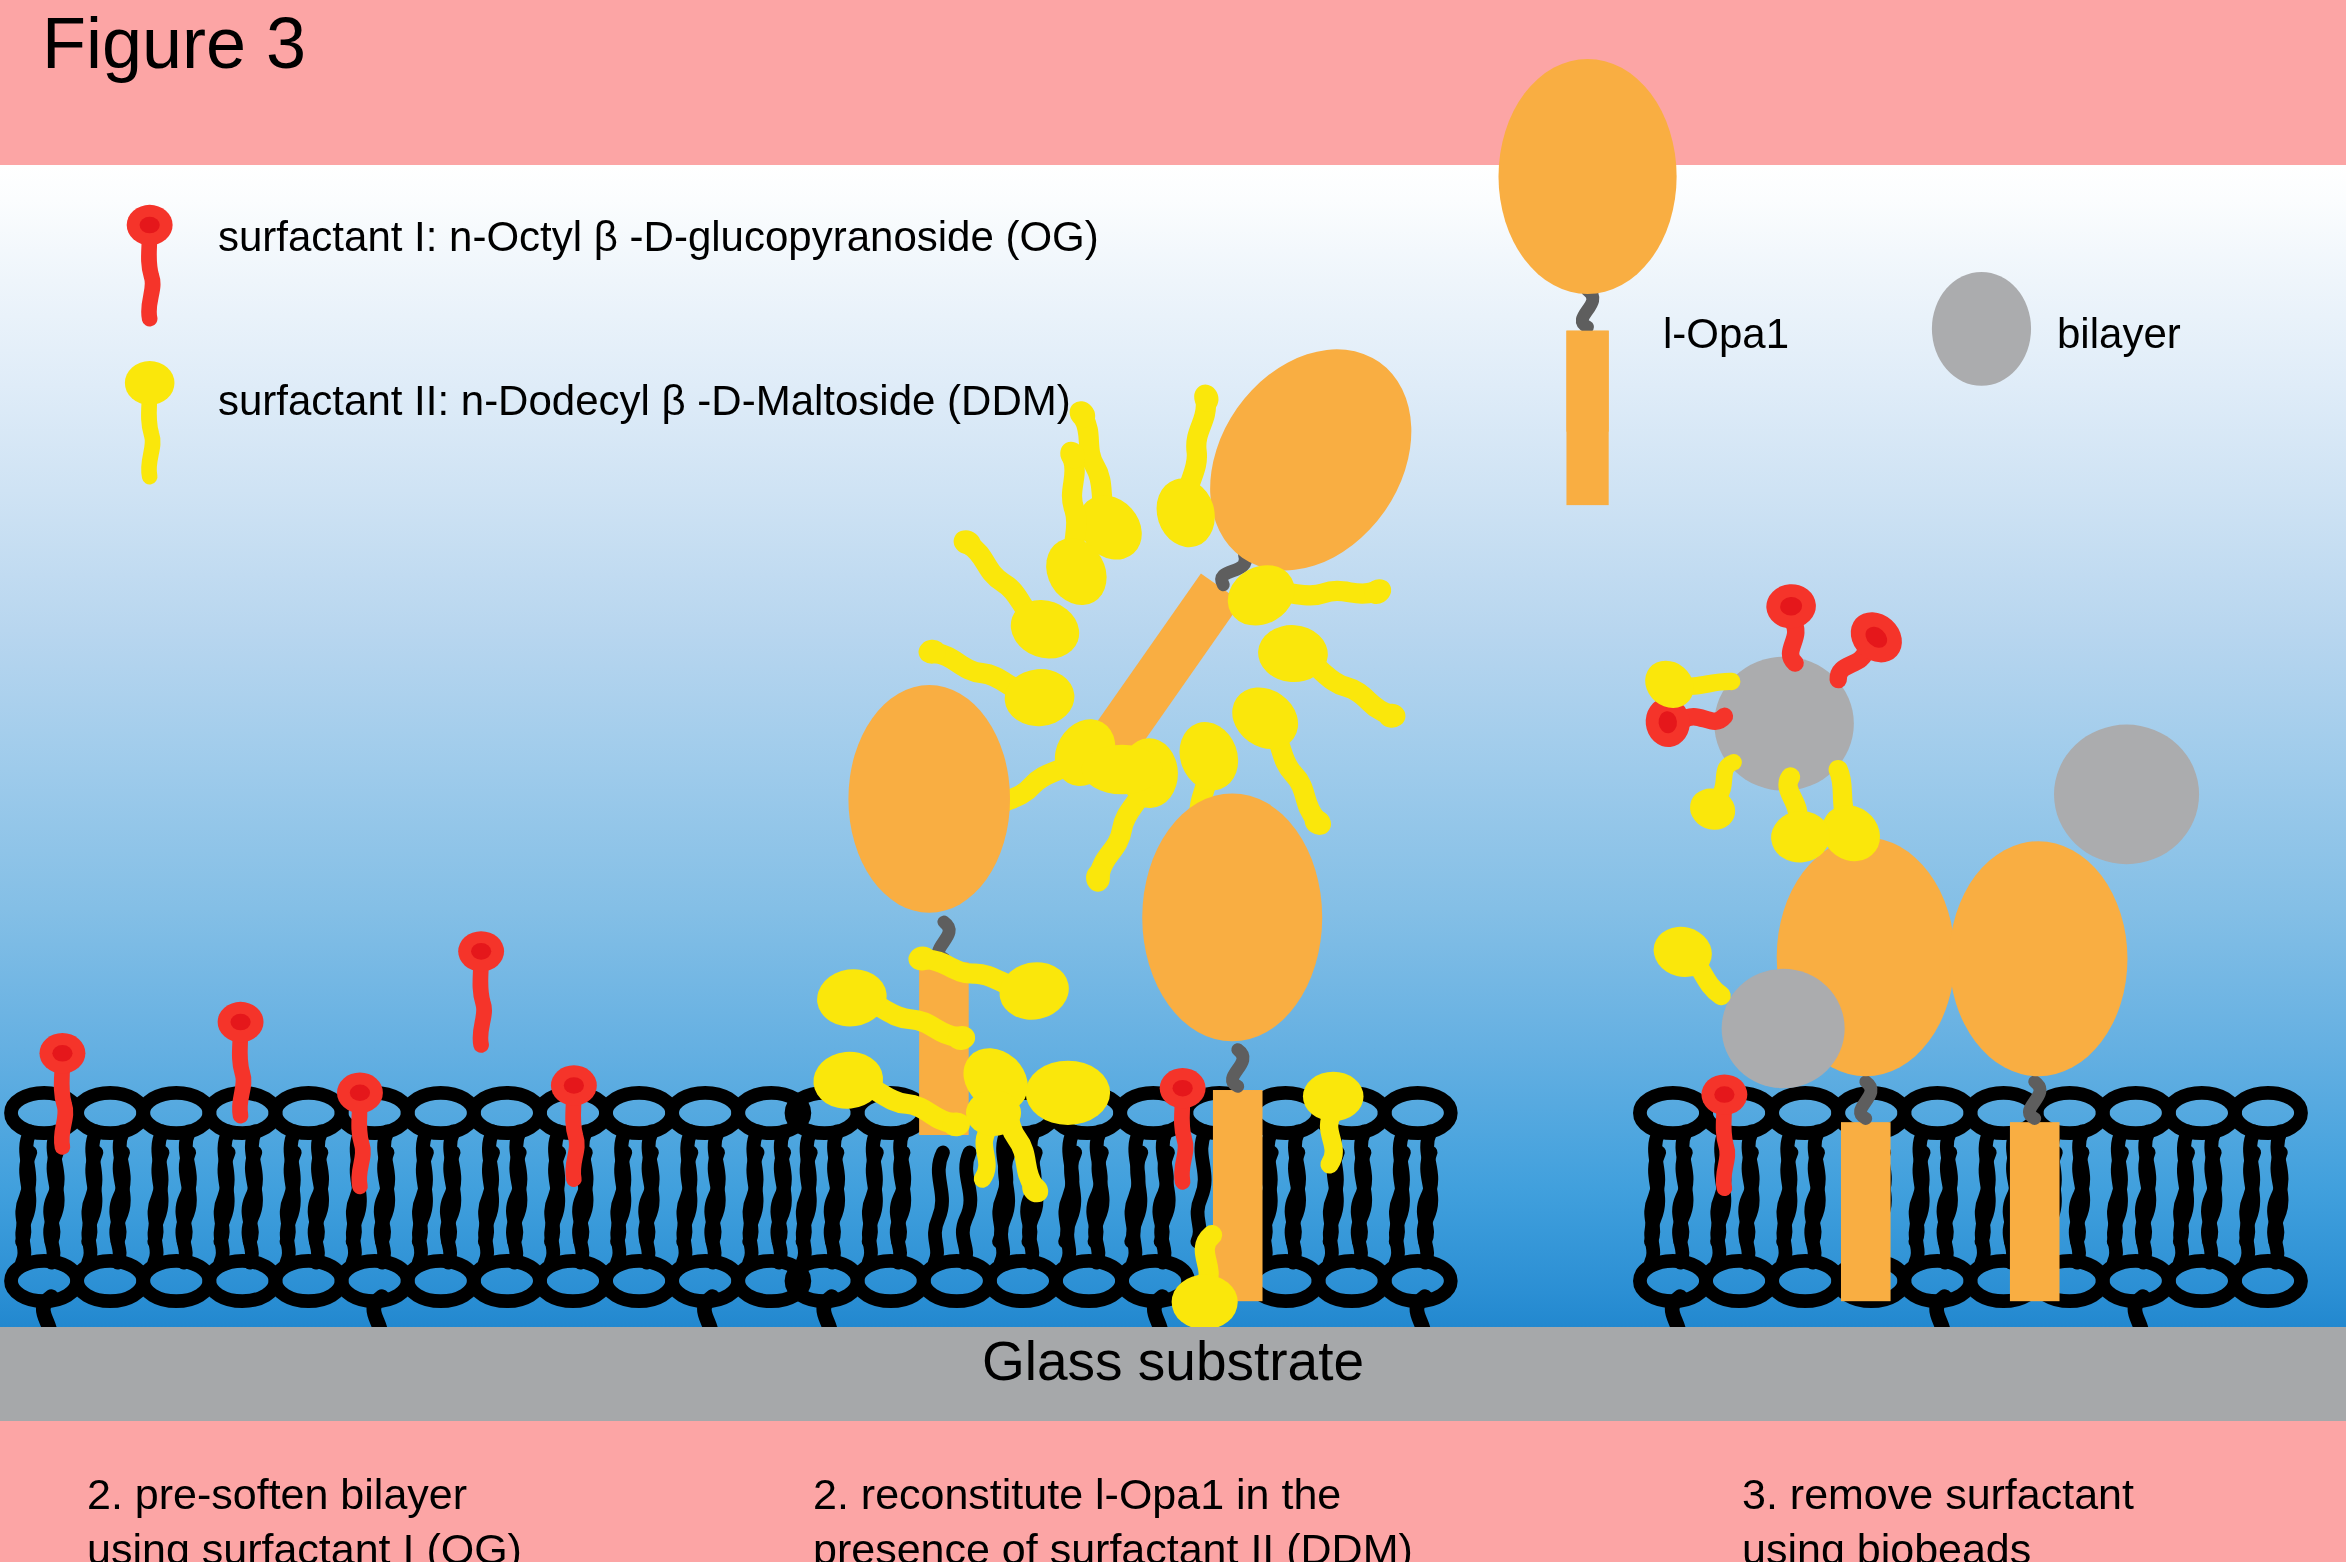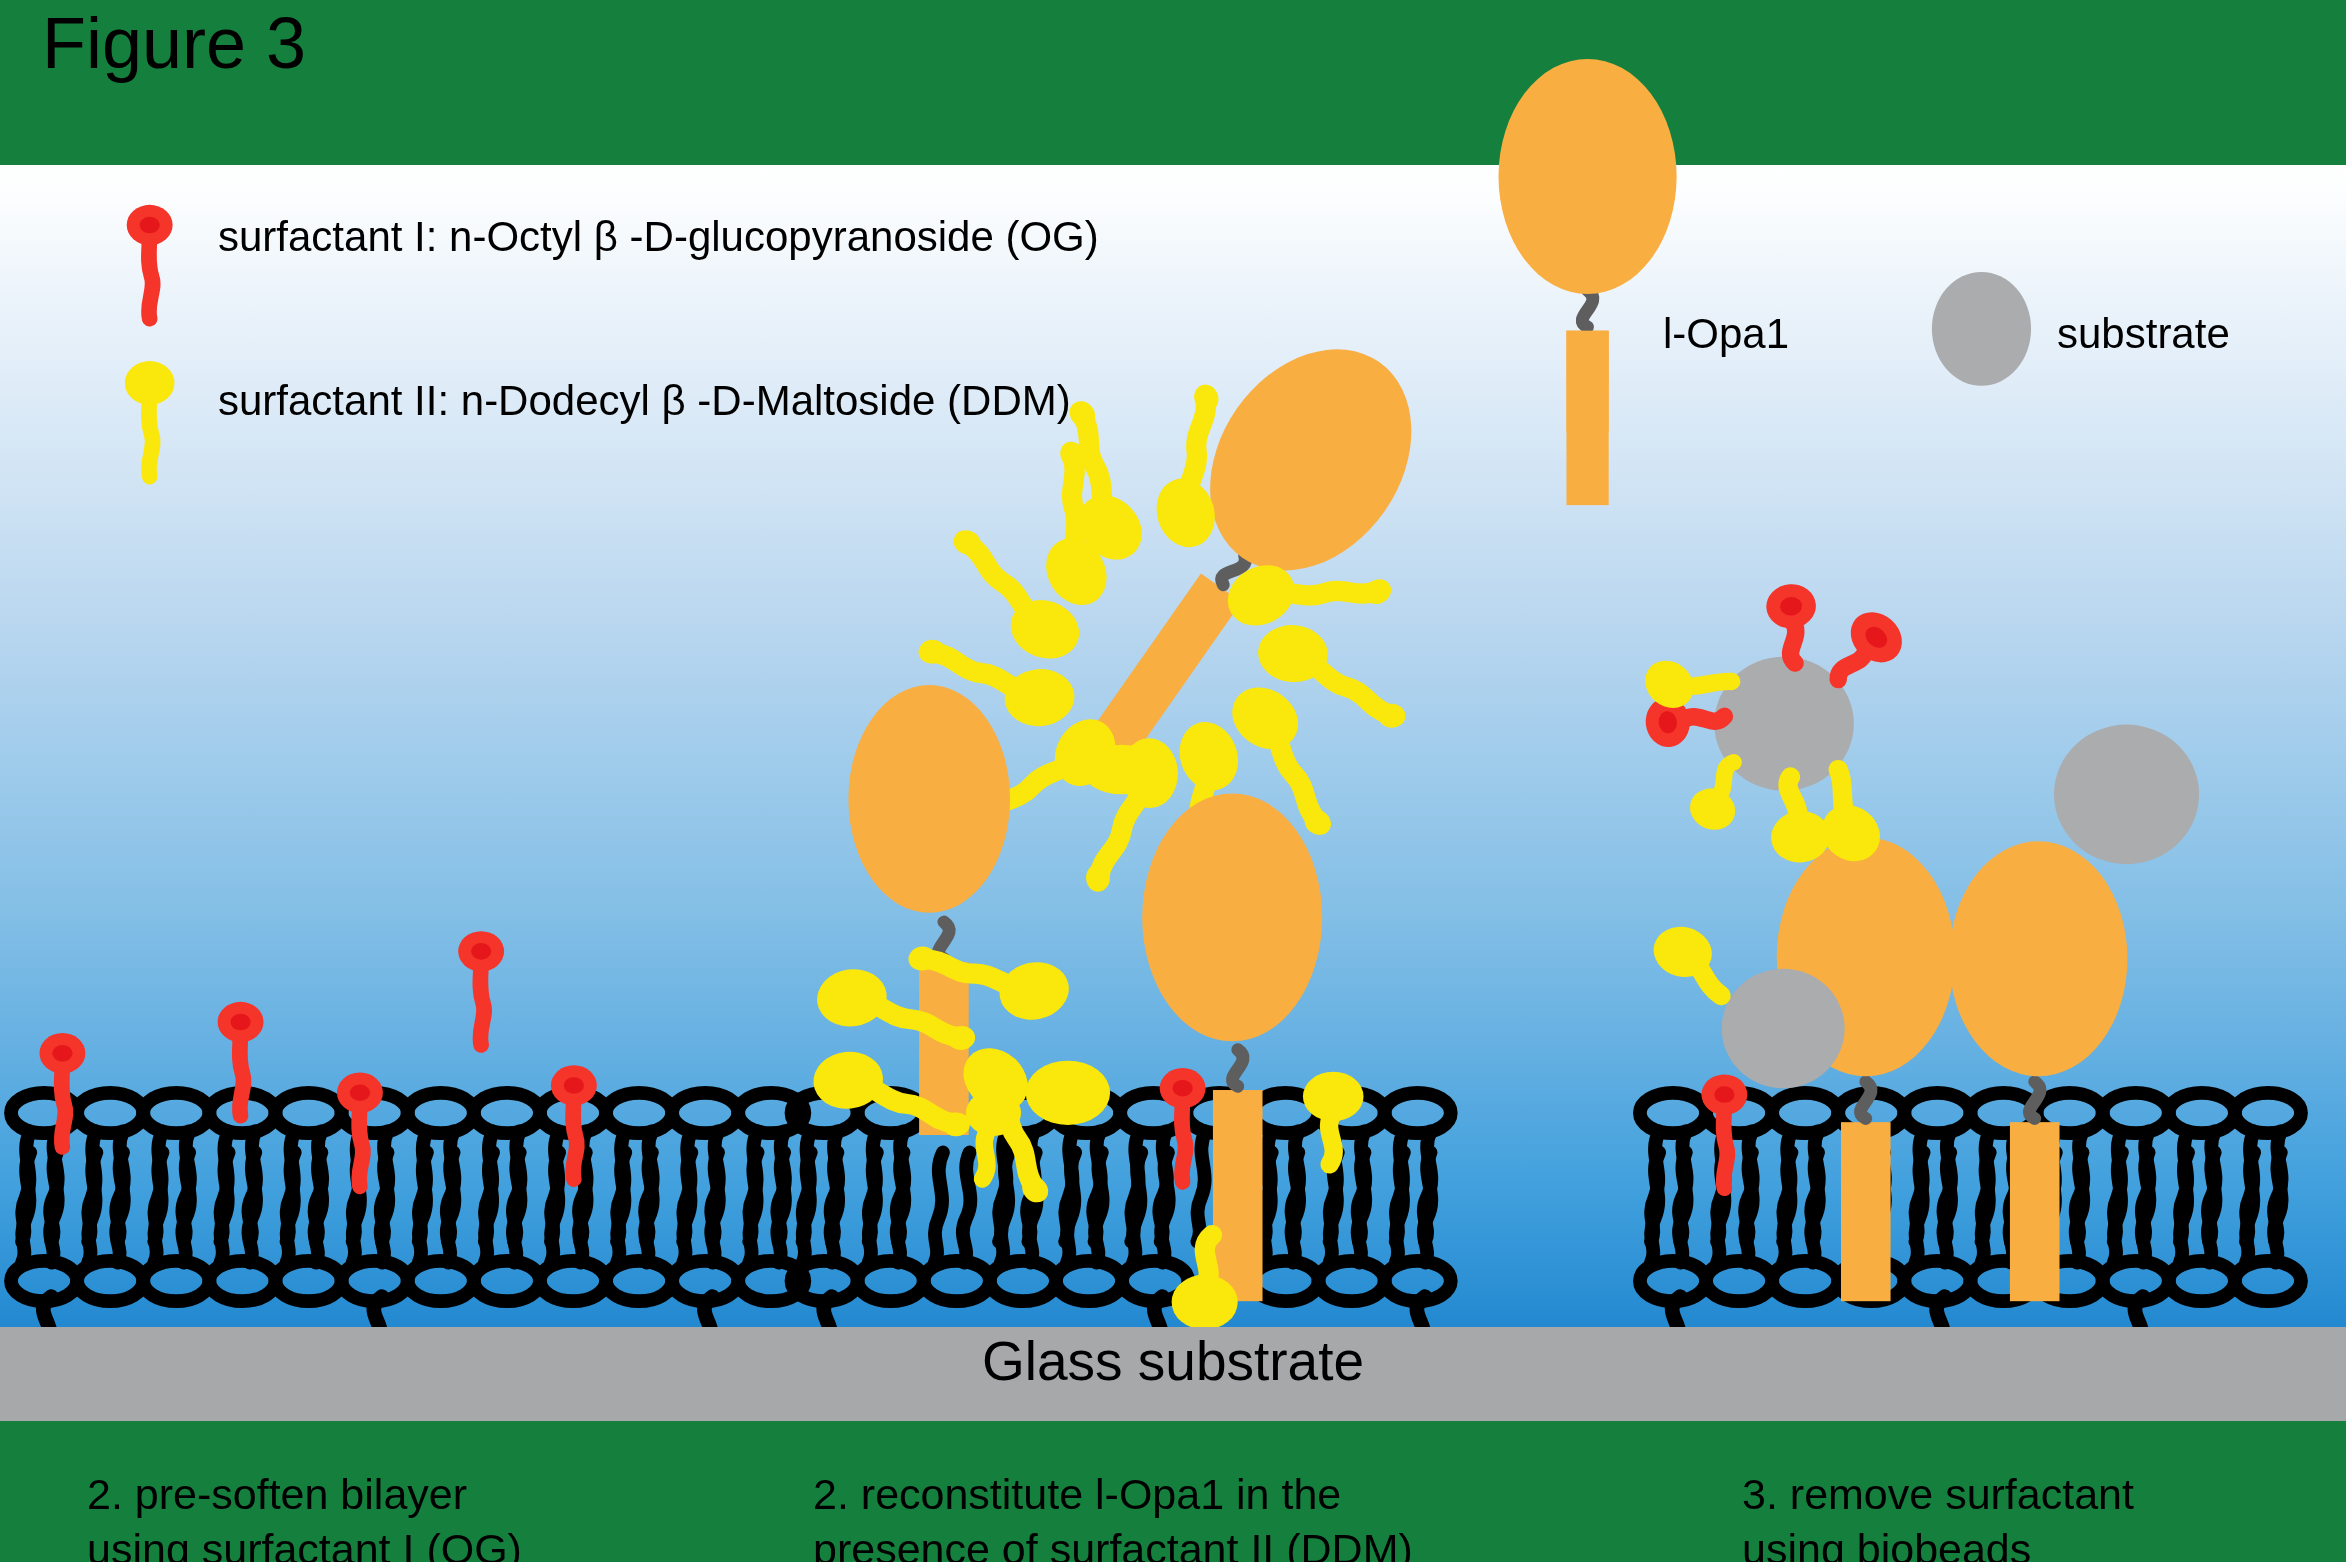--- a/index.html
+++ b/index.html
@@ -1,17 +1,17 @@
 <!DOCTYPE html>
 <html style="font-size:14.7px"><head>
 <meta charset="utf-8">
 <style>
   html,body{margin:0;padding:0;background:#fff;}
   body{font-family:"Liberation Sans",sans-serif;}
-  #figure{position:relative;width:2346px;height:1563px;background:#15803d;overflow:hidden;}
+  #figure{position:relative;width:2346px;height:1563px;background:#fca5a5;overflow:hidden;}
 
   #fig-title{position:absolute;left:42px;top:1.8px;font-size:72px;color:#000;letter-spacing:0px;}
 
   
   #water{position:absolute;left:0;top:165px;width:2346px;height:1162px;
          background:linear-gradient(to bottom,
            #ffffff 0%, #fbfdfe 3%, #eef5fb 10%, #dfecf8 19%,
            #cfe3f4 28%, #b8d6ef 40%, #9ecbeb 52%, #84bfe6 64%,
            #65b0e2 76%, #41a0dd 88%, #2b8fd4 97%, #2288cf 100%);}
 
@@ -325,21 +325,21 @@
         <path d="M0,0 C20,8 24,26 46,34" fill="none" stroke="#FAE70B" stroke-width="21" stroke-linecap="round"></path>
         <ellipse cx="-6" cy="-2" rx="32" ry="27" fill="#FAE70B"></ellipse>
       </g>
       <use href="#og" x="1878" y="1192"></use>
     </g>
   </svg>
 
   <div class="legend-text" id="legend2-text">surfactant II: n-Dodecyl β -D-Maltoside (DDM)</div>
   <div class="legend-text" id="legend1-text">surfactant I: n-Octyl β -D-glucopyranoside (OG)</div>
   <div class="legend-text" id="lopa1-text">l-Opa1</div>
-  <div class="legend-text" id="biobeads-text">substrate</div>
+  <div class="legend-text" id="biobeads-text">bilayer</div>
 
   <div id="glass"></div>
   <div id="glass-label">Glass substrate</div>
 
   <div class="caption" id="cap1">
     <div>2. pre-soften bilayer</div>
     <div>using surfactant I (OG)</div>
   </div>
   <div class="caption" id="cap2">
     <div>2. reconstitute l-Opa1 in the</div>

